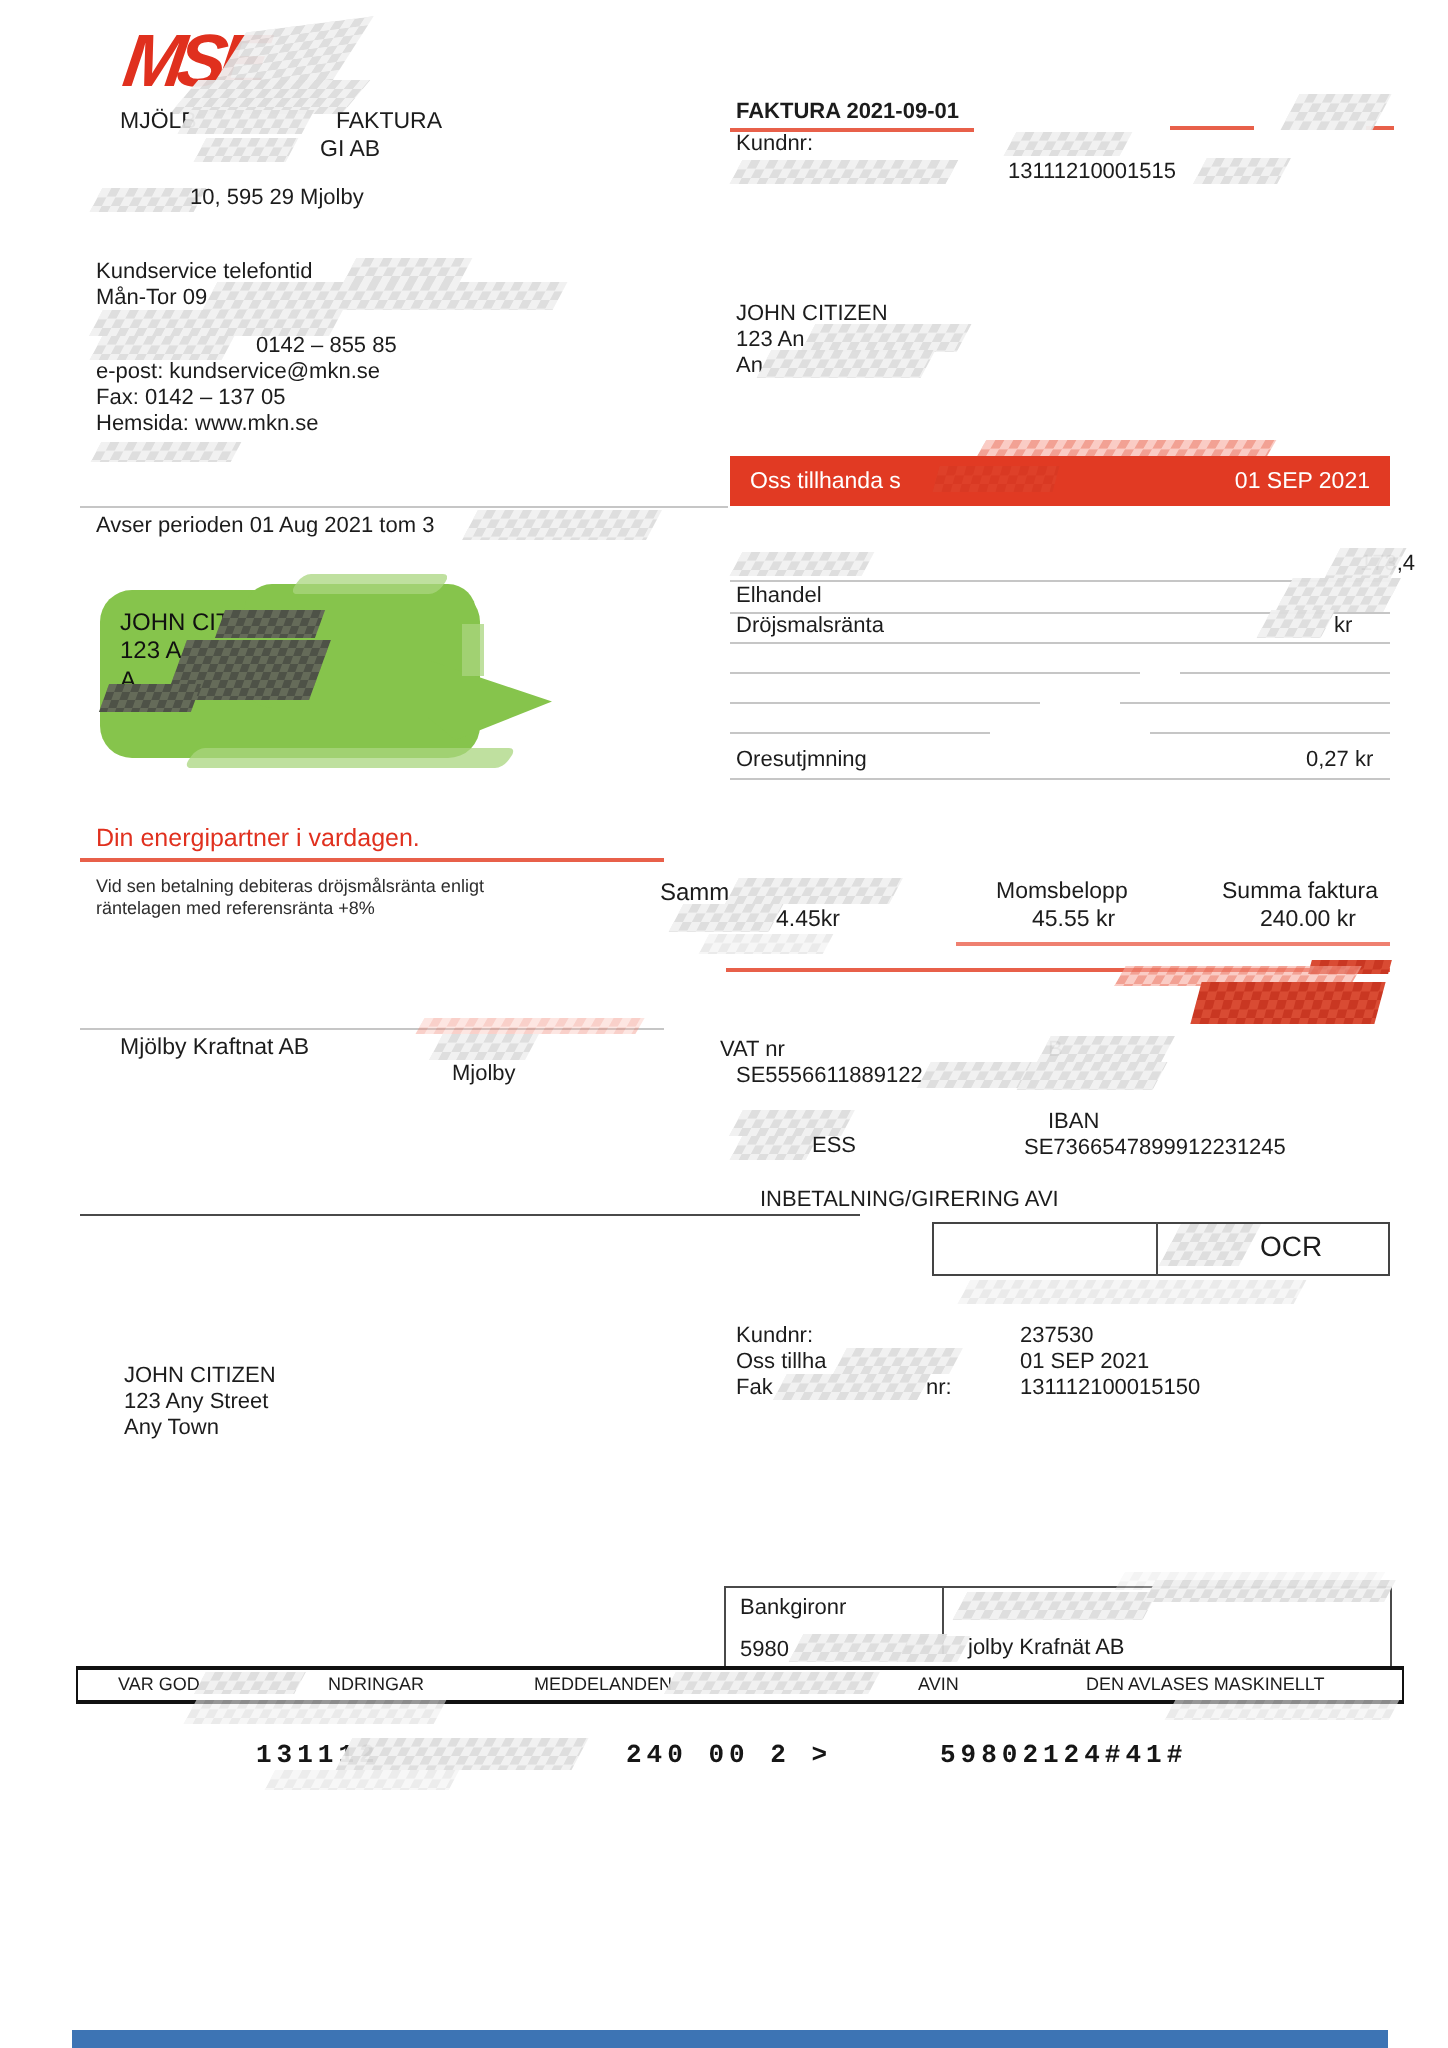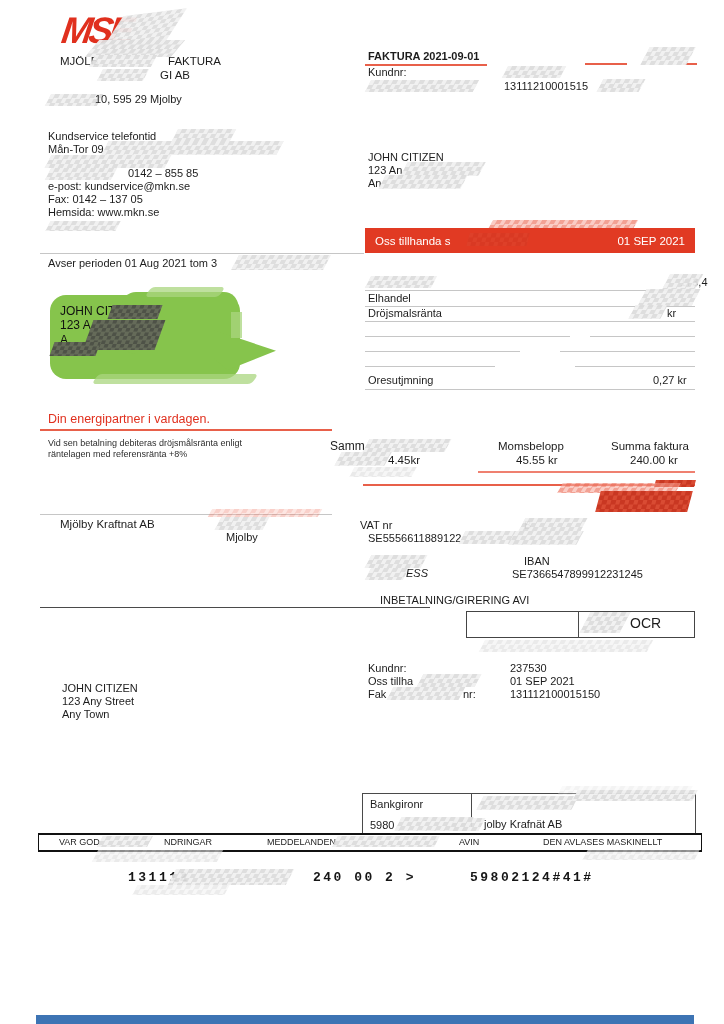--- a/index.html
+++ b/index.html
@@ -158,21 +158,21 @@
 
   <div class="t b" style="left:348px; top:519px;">VAT nr</div>
   <div class="t" style="left:368px; top:532px;">SE5556611889122</div>
   <div class="redact" style="left:462px; top:531px; width:58px; height:13px;"></div>
   <div class="t b" style="left:512px; top:519px;">B</div>
   <div class="redact" style="left:522px; top:518px; width:62px; height:13px;"></div>
   <div class="redact" style="left:512px; top:531px; width:68px; height:14px;"></div>
 
   <div class="redact" style="left:368px; top:555px; width:56px; height:13px;"></div>
   <div class="redact" style="left:368px; top:568px; width:38px; height:12px;"></div>
-  <div class="t" style="left:406px; top:567px;font-style:italic;">ESS</div>
+  <div class="t" style="left:406px; top:567px;">ESS</div>
   <div class="t b" style="left:512px; top:555px;">IBAN</div>
   <div class="t" style="left:512px; top:568px;">SE7366547899912231245</div>
 
   <div class="t b" style="left:368px; top:594px;">INBETALNING/GIRERING AVI</div>
   <div class="dline" style="left:40px; top:607px; width:390px; height:1px;"></div>
   <div class="box" style="left:466px; top:611px; width:229px; height:27px;"></div>
   <div class="dline" style="left:578px; top:611px; width:1px; height:27px;"></div>
   <div class="t b" style="left:618px; top:615px; font-size:14px;">OCR</div>
   <div class="redact" style="left:585px; top:612px; width:40px; height:21px;"></div>
   <div class="redact" style="left:482px; top:640px; width:168px; height:12px; opacity:.6;"></div>

